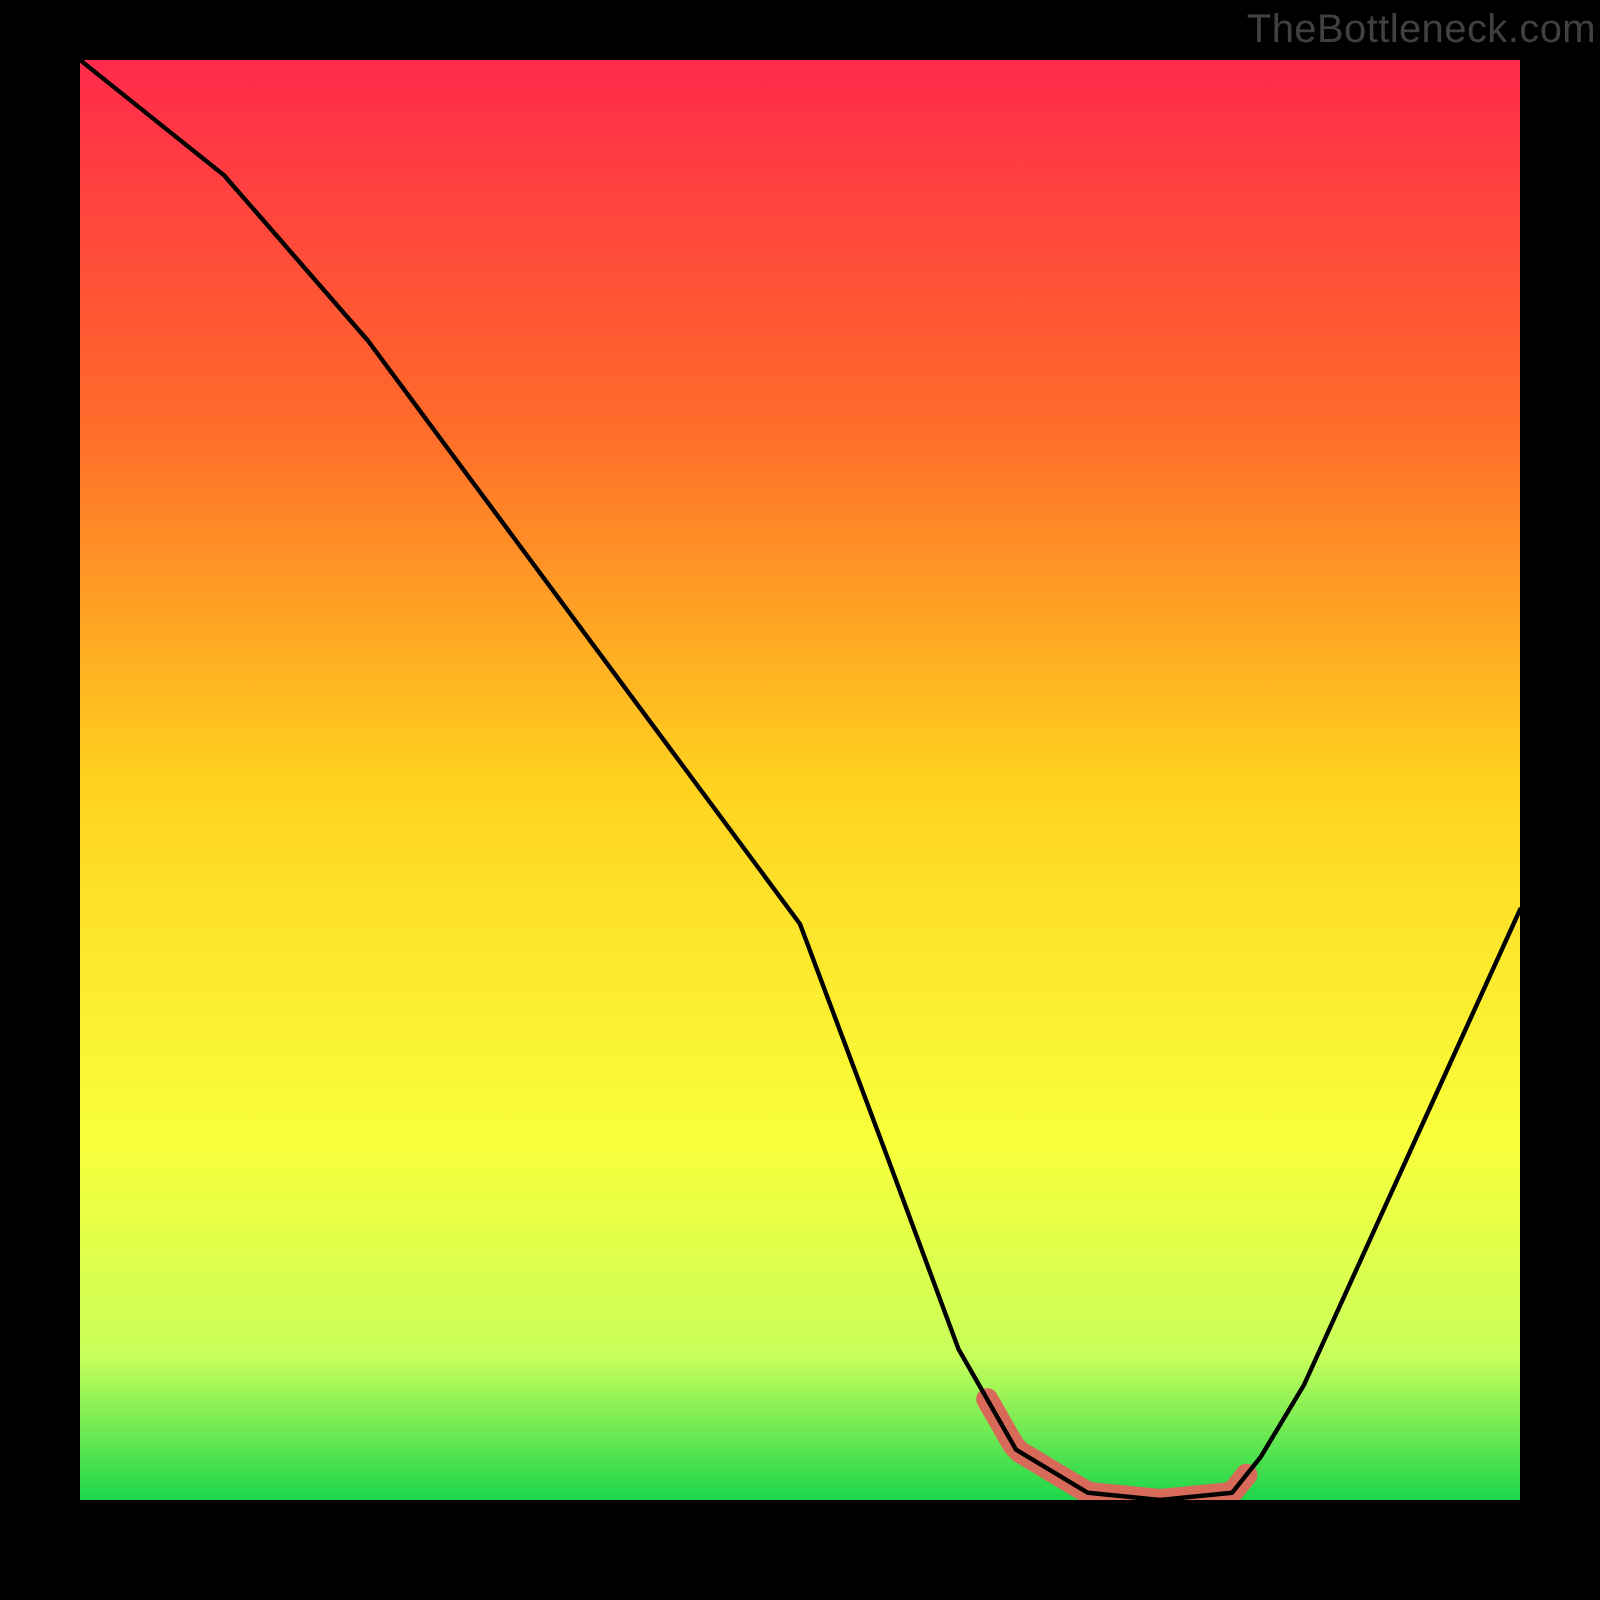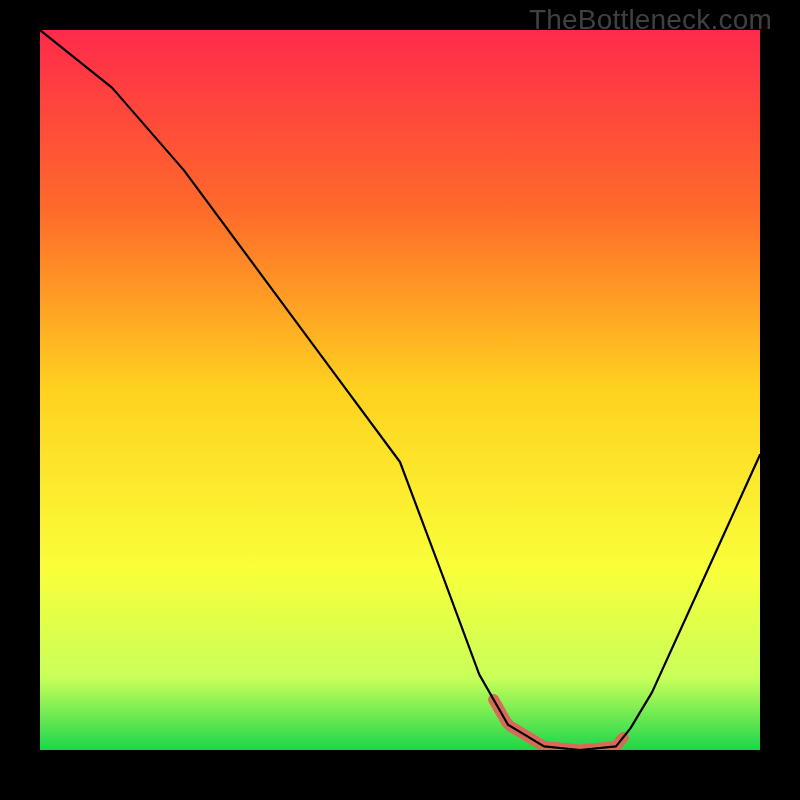--- a/index.html
+++ b/index.html
@@ -13,23 +13,23 @@
   }
   .outer {
     position: relative;
     width: 800px;
     height: 800px;
     background: #000;
   }
   .watermark {
     position: absolute;
     top: 4px;
-    right: 28px;
+    right: 2px;
     color: #404040;
-    font-size: 28px;
+    font-size: 20px;
     letter-spacing: 0.2px;
     user-select: none;
   }
   .plot-area {
     position: absolute;
     left: 40px;
     top: 30px;
     width: 720px;
     height: 720px;
   }

